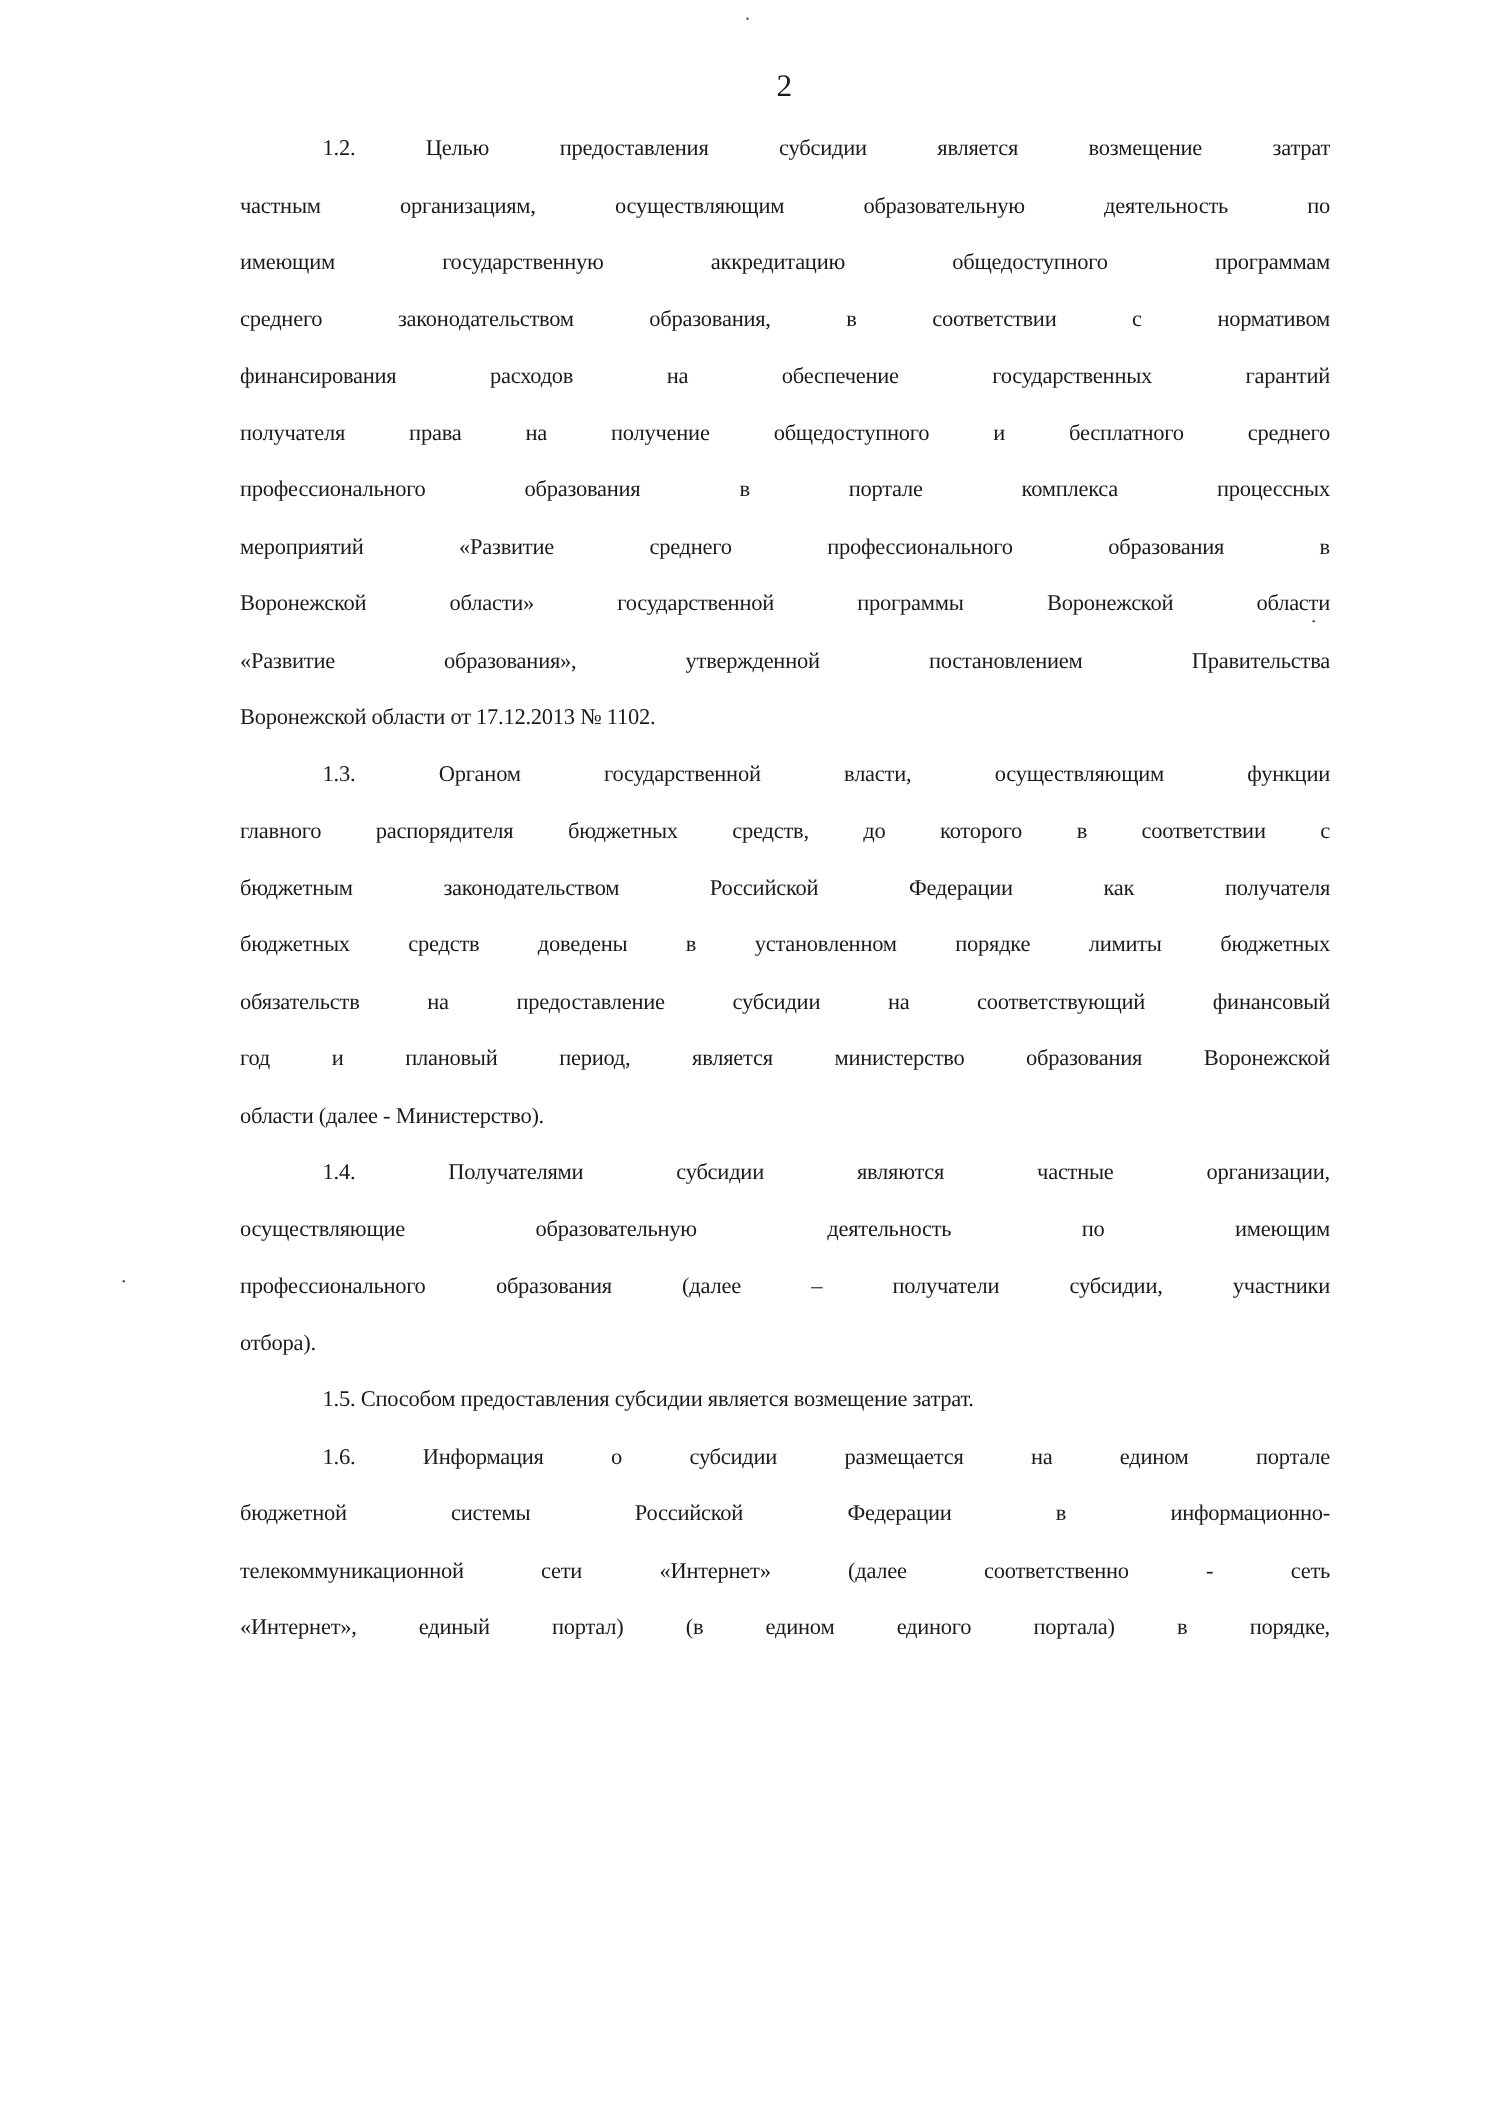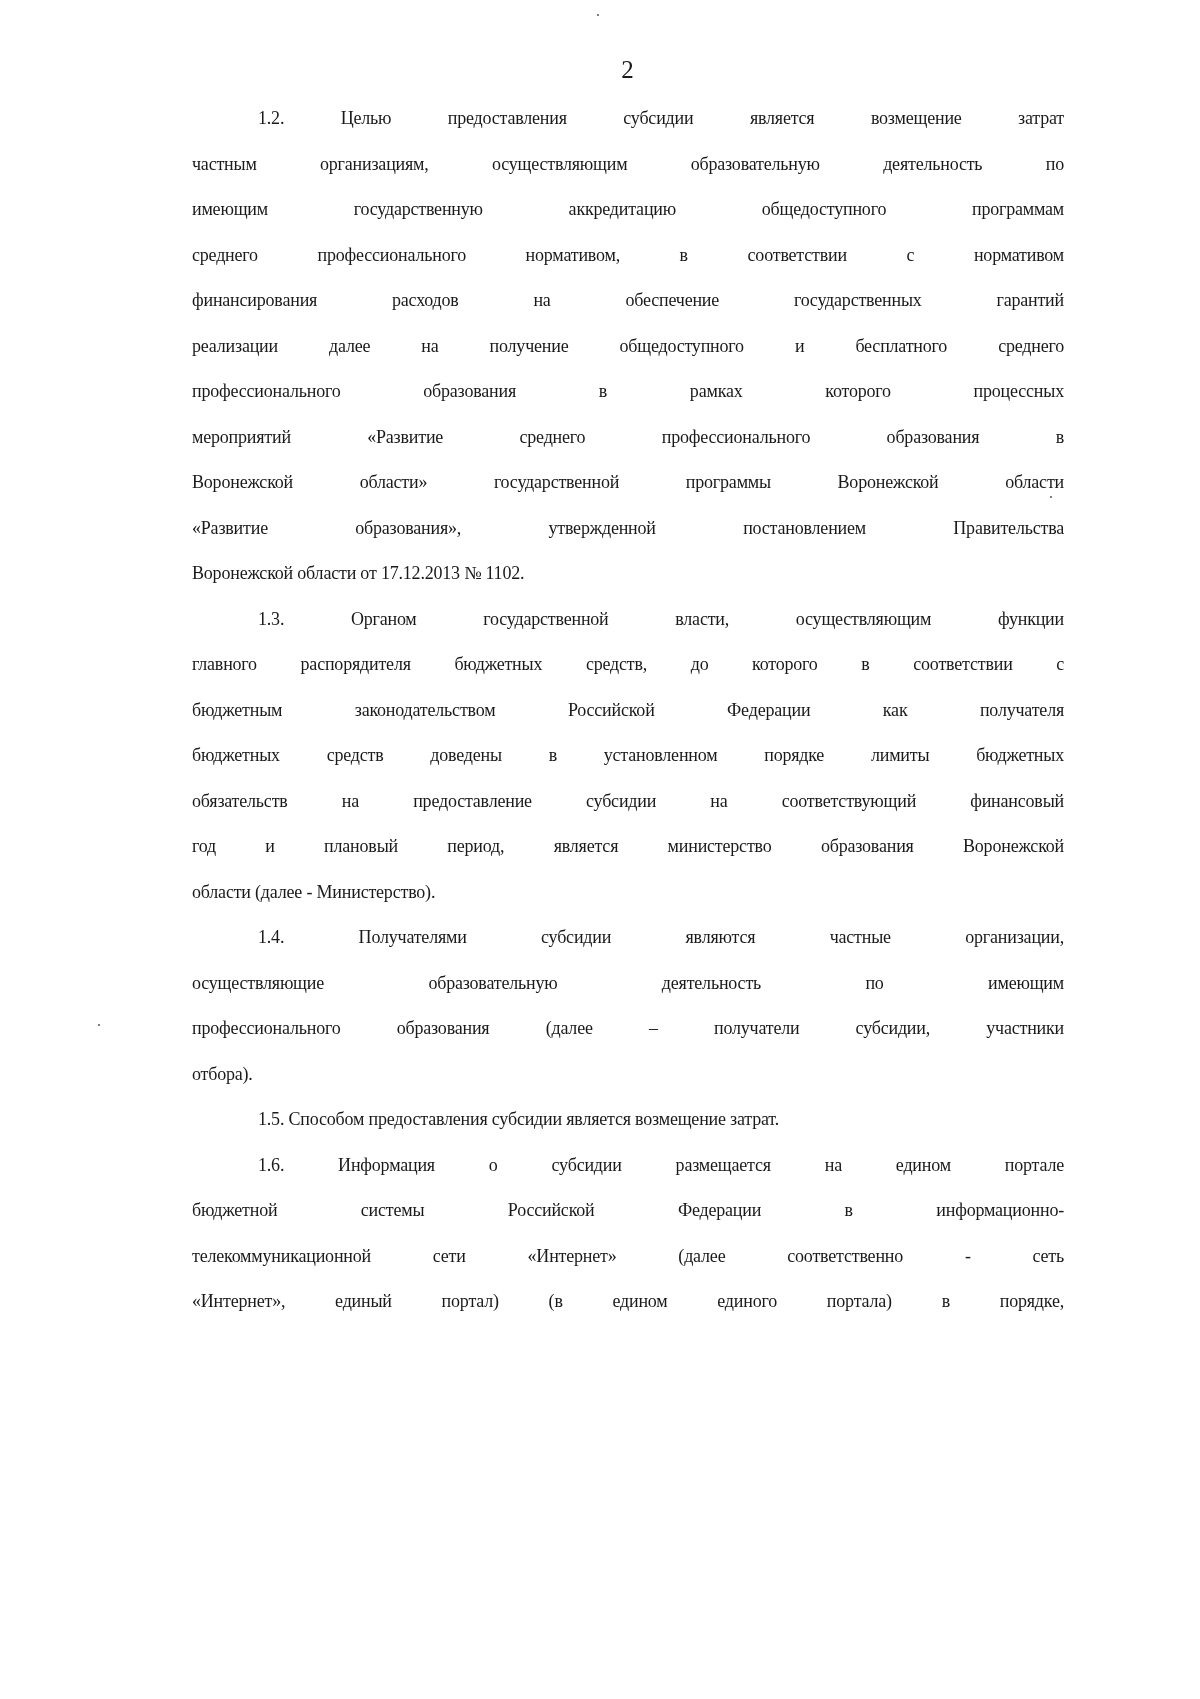--- a/index.html
+++ b/index.html
@@ -22,24 +22,24 @@
 <div class="speck" style="left:98px; top:1024px;"></div>
 
 <div class="page-number">2</div>
 
 <div class="content">
 
   <div>
     <div class="line indent">1.2. Целью предоставления субсидии является возмещение затрат</div>
     <div class="line">частным организациям, осуществляющим образовательную деятельность по</div>
     <div class="line">имеющим государственную аккредитацию общедоступного программам</div>
-    <div class="line">среднего профессионального нормативом, в соответствии с нормативом</div>
+    <div class="line">среднего законодательством образования, в соответствии с нормативом</div>
     <div class="line">финансирования расходов на обеспечение государственных гарантий</div>
-    <div class="line">реализации далее на получение общедоступного и бесплатного среднего</div>
-    <div class="line">профессионального образования в рамках которого процессных</div>
+    <div class="line">получателя права на получение общедоступного и бесплатного среднего</div>
+    <div class="line">профессионального образования в портале комплекса процессных</div>
     <div class="line">мероприятий «Развитие среднего профессионального образования в</div>
     <div class="line">Воронежской области» государственной программы Воронежской области</div>
     <div class="line">«Развитие образования», утвержденной постановлением Правительства</div>
     <div class="line last">Воронежской области от 17.12.2013 № 1102.</div>
   </div>
 
   <div>
     <div class="line indent">1.3. Органом государственной власти, осуществляющим функции</div>
     <div class="line">главного распорядителя бюджетных средств, до которого в соответствии с</div>
     <div class="line">бюджетным законодательством Российской Федерации как получателя</div>

